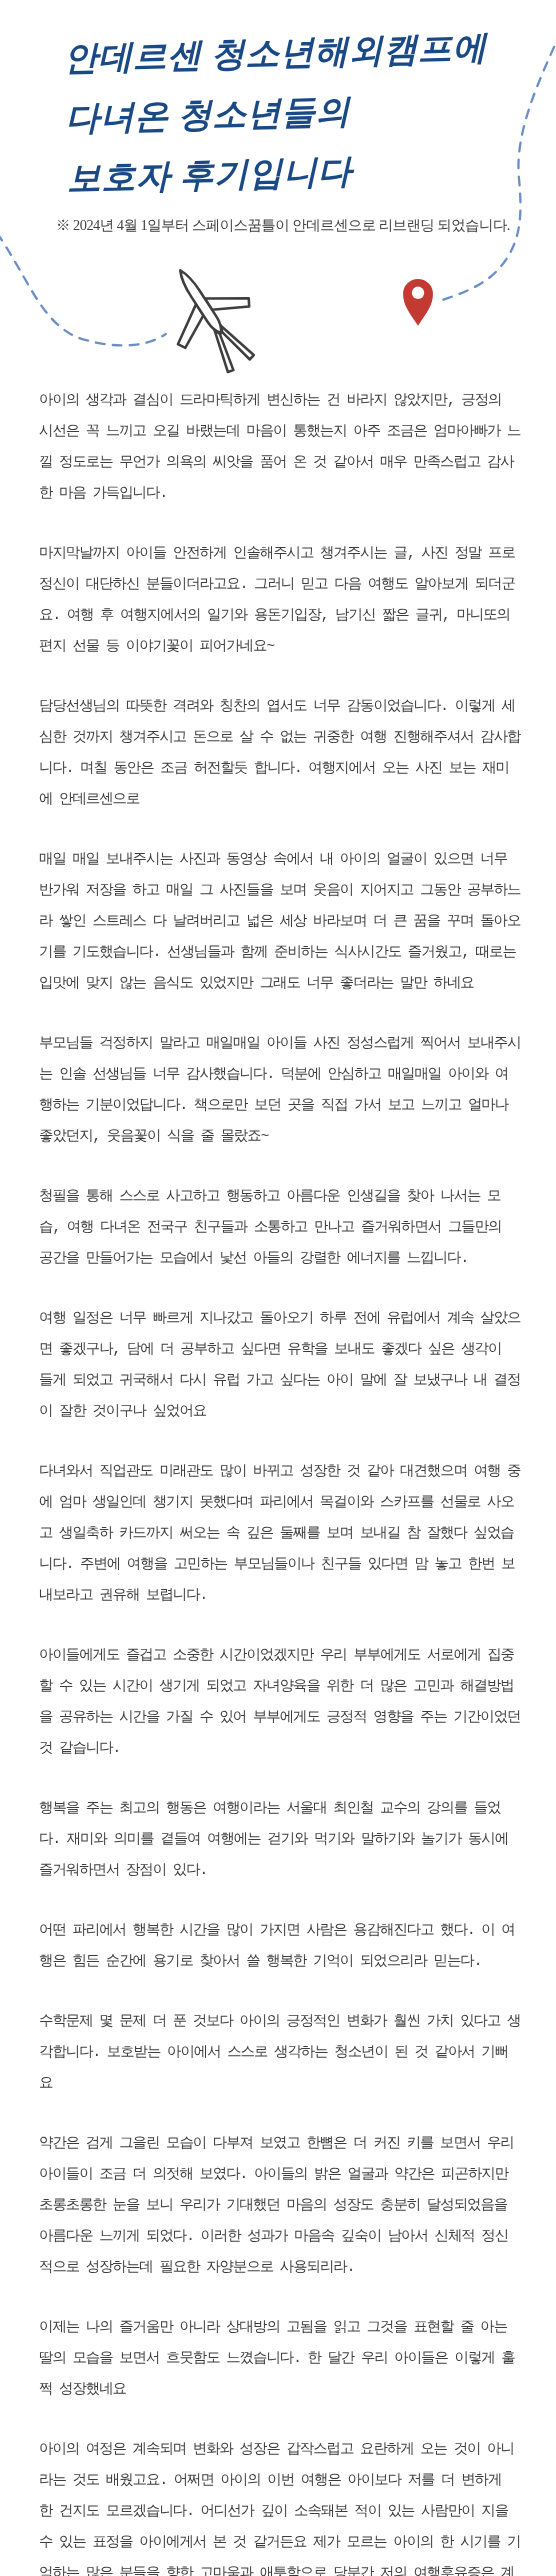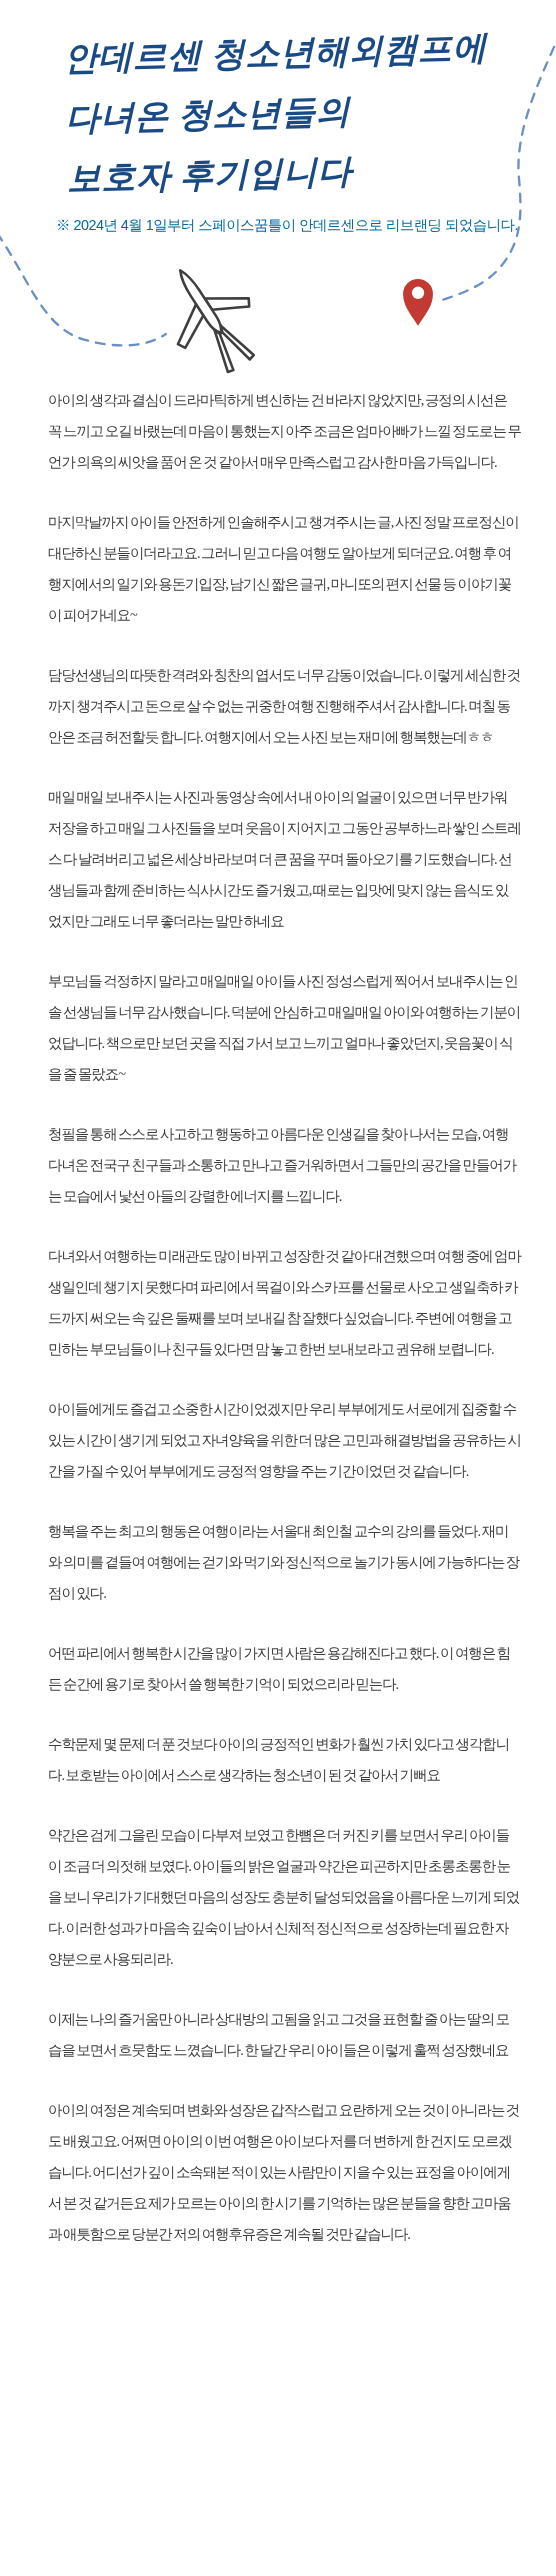--- a/index.html
+++ b/index.html
@@ -7,33 +7,33 @@
         font-family:"Liberation Sans","DejaVu Sans",sans-serif;}
 
   
   .title-block{position:absolute;left:63px;top:29px;transform:rotate(-1.5deg);
                transform-origin:left top;}
   .title-line{display:block;font-family:"Liberation Serif","DejaVu Serif",serif;
               font-style:italic;font-weight:bold;font-size:34px;line-height:60px;
               color:#1a4a85;letter-spacing:0.5px;white-space:nowrap;}
 
   
-  .notice{position:absolute;left:56px;top:216px;font-size:14.4px;color:#0369a1;
+  .notice{position:absolute;left:56px;top:216px;font-size:14.4px;color:#404040;
           letter-spacing:-0.5px;white-space:nowrap;
-          font-family:Liberation Sans, sans-serif;}
+          font-family:Liberation Serif, serif;}
 
   
   .deco{position:absolute;left:0;top:0;width:556px;height:392px;}
 
   
   .reviews{position:absolute;left:39px;top:385px;width:482px;color:#3c3c3c;
            font-family:"Liberation Serif","DejaVu Serif",serif;
            font-size:14.4px;line-height:31px;letter-spacing:-1px;word-spacing:-1px;
            text-align:left;}
-  .reviews p{margin:0 0 29px 9px;}
+  .reviews p{margin:0 0 29px 0;font-family:Liberation Mono, monospace;}
 </style>
 </head>
 <body>
 
 <div id="page">
 
   <svg class="deco" viewBox="0 0 1080 760" xmlns="http://www.w3.org/2000/svg">
 
     <g fill="none" stroke="#6a8fc4" stroke-width="4.5" stroke-linecap="round" stroke-dasharray="17 16">
       <path d="M -25,425 C 55,530 75,630 160,658 C 235,680 290,670 322,648"></path>
@@ -58,27 +58,28 @@
     <span class="title-line">안데르센 청소년해외캠프에</span>
     <span class="title-line">다녀온 청소년들의</span>
     <span class="title-line">보호자 후기입니다</span>
   </div>
 
   <div class="notice">※ 2024년 4월 1일부터 스페이스꿈틀이 안데르센으로 리브랜딩 되었습니다.</div>
 
   <div class="reviews">
     <p>아이의 생각과 결심이 드라마틱하게 변신하는 건 바라지 않았지만, 긍정의 시선은 꼭 느끼고 오길 바랬는데 마음이 통했는지 아주 조금은 엄마아빠가 느낄 정도로는 무언가 의욕의 씨앗을 품어 온 것 같아서 매우 만족스럽고 감사한 마음 가득입니다.</p>
     <p>마지막날까지 아이들 안전하게 인솔해주시고 챙겨주시는 글, 사진 정말 프로정신이 대단하신 분들이더라고요. 그러니 믿고 다음 여행도 알아보게 되더군요. 여행 후 여행지에서의 일기와 용돈기입장, 남기신 짧은 글귀, 마니또의 편지 선물 등 이야기꽃이 피어가네요~</p>
-    <p>담당선생님의 따뜻한 격려와 칭찬의 엽서도 너무 감동이었습니다. 이렇게 세심한 것까지 챙겨주시고 돈으로 살 수 없는 귀중한 여행 진행해주셔서 감사합니다. 며칠 동안은 조금 허전할듯 합니다. 여행지에서 오는 사진 보는 재미에 행복했는데ㅎㅎ</p>
+    <p>담당선생님의 따뜻한 격려와 칭찬의 엽서도 너무 감동이었습니다. 이렇게 세심한 것까지 챙겨주시고 돈으로 살 수 없는 귀중한 여행 진행해주셔서 감사합니다. 며칠 동안은 조금 허전할듯 합니다. 여행지에서 오는 사진 보는 재미에 안데르센으로</p>
     <p>매일 매일 보내주시는 사진과 동영상 속에서 내 아이의 얼굴이 있으면 너무 반가워 저장을 하고 매일 그 사진들을 보며 웃음이 지어지고 그동안 공부하느라 쌓인 스트레스 다 날려버리고 넓은 세상 바라보며 더 큰 꿈을 꾸며 돌아오기를 기도했습니다. 선생님들과 함께 준비하는 식사시간도 즐거웠고, 때로는 입맛에 맞지 않는 음식도 있었지만 그래도 너무 좋더라는 말만 하네요</p>
     <p>부모님들 걱정하지 말라고 매일매일 아이들 사진 정성스럽게 찍어서 보내주시는 인솔 선생님들 너무 감사했습니다. 덕분에 안심하고 매일매일 아이와 여행하는 기분이었답니다. 책으로만 보던 곳을 직접 가서 보고 느끼고 얼마나 좋았던지, 웃음꽃이 식을 줄 몰랐죠~</p>
     <p>청필을 통해 스스로 사고하고 행동하고 아름다운 인생길을 찾아 나서는 모습, 여행 다녀온 전국구 친구들과 소통하고 만나고 즐거워하면서 그들만의 공간을 만들어가는 모습에서 낯선 아들의 강렬한 에너지를 느낍니다.</p>
-    <p>다녀와서 여행하는 미래관도 많이 바뀌고 성장한 것 같아 대견했으며 여행 중에 엄마 생일인데 챙기지 못했다며 파리에서 목걸이와 스카프를 선물로 사오고 생일축하 카드까지 써오는 속 깊은 둘째를 보며 보내길 참 잘했다 싶었습니다. 주변에 여행을 고민하는 부모님들이나 친구들 있다면 맘 놓고 한번 보내보라고 권유해 보렵니다.</p>
+    <p>여행 일정은 너무 빠르게 지나갔고 돌아오기 하루 전에 유럽에서 계속 살았으면 좋겠구나, 담에 더 공부하고 싶다면 유학을 보내도 좋겠다 싶은 생각이 들게 되었고 귀국해서 다시 유럽 가고 싶다는 아이 말에 잘 보냈구나 내 결정이 잘한 것이구나 싶었어요</p>
+    <p>다녀와서 직업관도 미래관도 많이 바뀌고 성장한 것 같아 대견했으며 여행 중에 엄마 생일인데 챙기지 못했다며 파리에서 목걸이와 스카프를 선물로 사오고 생일축하 카드까지 써오는 속 깊은 둘째를 보며 보내길 참 잘했다 싶었습니다. 주변에 여행을 고민하는 부모님들이나 친구들 있다면 맘 놓고 한번 보내보라고 권유해 보렵니다.</p>
     <p>아이들에게도 즐겁고 소중한 시간이었겠지만 우리 부부에게도 서로에게 집중할 수 있는 시간이 생기게 되었고 자녀양육을 위한 더 많은 고민과 해결방법을 공유하는 시간을 가질 수 있어 부부에게도 긍정적 영향을 주는 기간이었던 것 같습니다.</p>
-    <p>행복을 주는 최고의 행동은 여행이라는 서울대 최인철 교수의 강의를 들었다. 재미와 의미를 곁들여 여행에는 걷기와 먹기와 정신적으로 놀기가 동시에 가능하다는 장점이 있다.</p>
+    <p>행복을 주는 최고의 행동은 여행이라는 서울대 최인철 교수의 강의를 들었다. 재미와 의미를 곁들여 여행에는 걷기와 먹기와 말하기와 놀기가 동시에 즐거워하면서 장점이 있다.</p>
     <p>어떤 파리에서 행복한 시간을 많이 가지면 사람은 용감해진다고 했다. 이 여행은 힘든 순간에 용기로 찾아서 쓸 행복한 기억이 되었으리라 믿는다.</p>
     <p>수학문제 몇 문제 더 푼 것보다 아이의 긍정적인 변화가 훨씬 가치 있다고 생각합니다. 보호받는 아이에서 스스로 생각하는 청소년이 된 것 같아서 기뻐요</p>
     <p>약간은 검게 그을린 모습이 다부져 보였고 한뼘은 더 커진 키를 보면서 우리 아이들이 조금 더 의젓해 보였다. 아이들의 밝은 얼굴과 약간은 피곤하지만 초롱초롱한 눈을 보니 우리가 기대했던 마음의 성장도 충분히 달성되었음을 아름다운 느끼게 되었다. 이러한 성과가 마음속 깊숙이 남아서 신체적 정신적으로 성장하는데 필요한 자양분으로 사용되리라.</p>
     <p>이제는 나의 즐거움만 아니라 상대방의 고됨을 읽고 그것을 표현할 줄 아는 딸의 모습을 보면서 흐뭇함도 느꼈습니다. 한 달간 우리 아이들은 이렇게 훌쩍 성장했네요</p>
     <p>아이의 여정은 계속되며 변화와 성장은 갑작스럽고 요란하게 오는 것이 아니라는 것도 배웠고요. 어쩌면 아이의 이번 여행은 아이보다 저를 더 변하게 한 건지도 모르겠습니다. 어디선가 깊이 소속돼본 적이 있는 사람만이 지을 수 있는 표정을 아이에게서 본 것 같거든요 제가 모르는 아이의 한 시기를 기억하는 많은 분들을 향한 고마움과 애틋함으로 당분간 저의 여행후유증은 계속될 것만 같습니다.</p>
 
   </div>
 
 </div>
 

